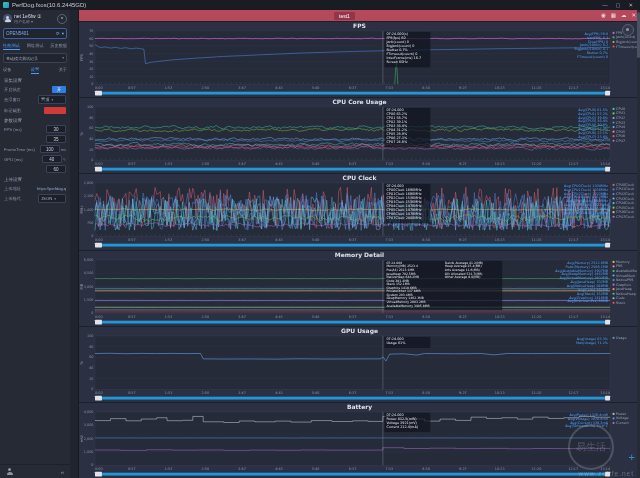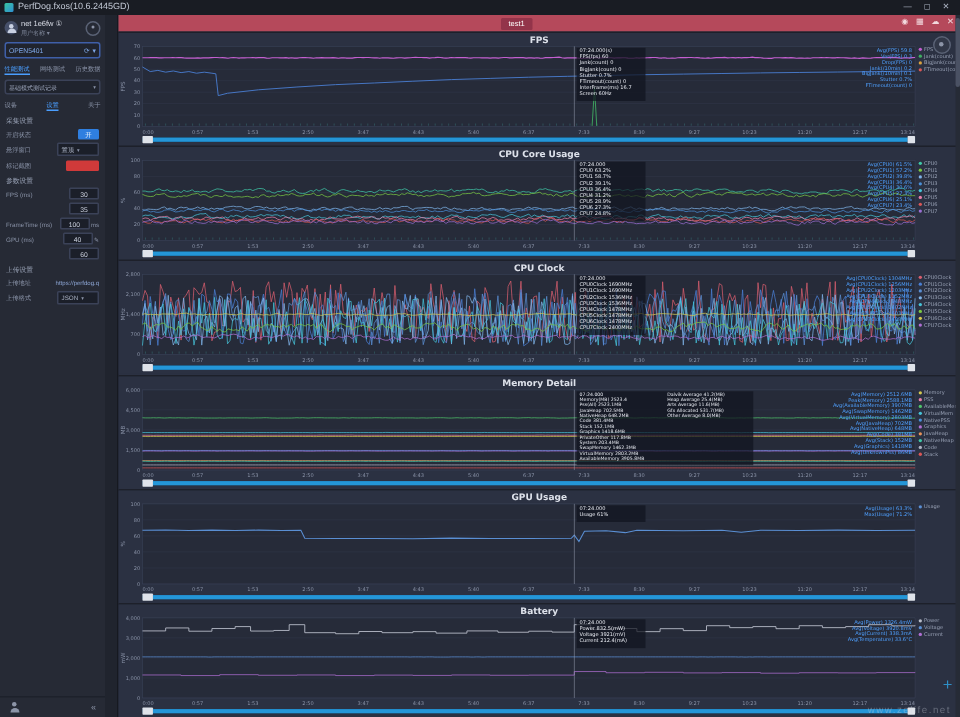--- a/index.html
+++ b/index.html
@@ -1049,16 +1049,17 @@
               <rect x="16" y="69.5" width="7" height="4.8" rx="0.5" fill="#dfe3ea"></rect>
               <rect x="527" y="69.5" width="5" height="4.8" rx="0.5" fill="#dfe3ea"></rect>
             </g>
           </svg>
         </section>
       </div>
     <div class="fab"></div>
     <div class="vscroll">
         <div class="handle"></div>
       </div>
+    <div class="watermark">易生活</div>
     <div class="wm-url">www.zelife.net</div>
     <div class="wm-plus">+</div>
   </div>
 </div>
 
 </body></html>

